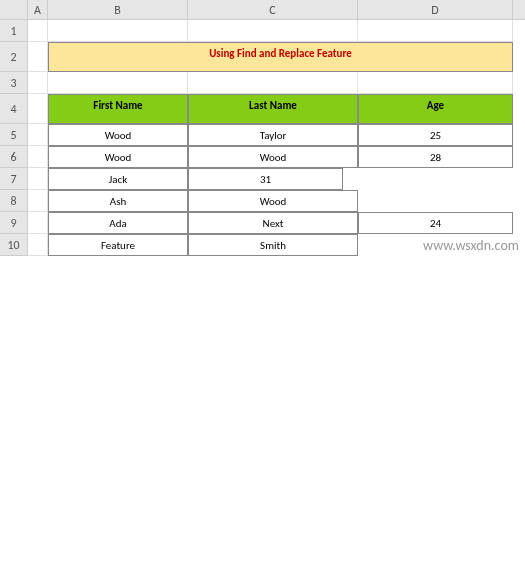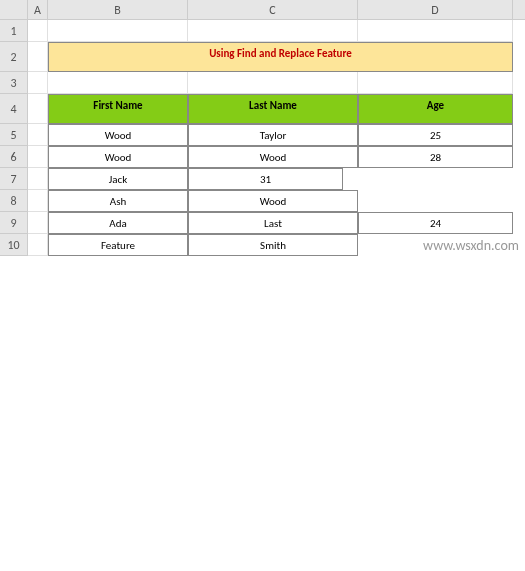--- a/index.html
+++ b/index.html
@@ -113,21 +113,21 @@
   <div class="row">
       <div class="rh">8</div>
       <div class="cell wA"></div>
       <div class="cell wB data-cell">Ash</div>
       <div class="cell wC data-cell">Wood</div>
     </div>
   <div class="row">
       <div class="rh">9</div>
       <div class="cell wA"></div>
       <div class="cell wB data-cell">Ada</div>
-      <div class="cell wC data-cell">Last</div>
+      <div class="cell wC data-cell">Next</div>
       <div class="cell wD data-cell">24</div>
     </div>
   <div class="row">
       <div class="rh">10</div>
       <div class="cell wA"></div>
       <div class="cell wB data-cell">Feature</div>
       <div class="cell wC data-cell">Smith</div>
     </div>
 
   <div class="dialog">

